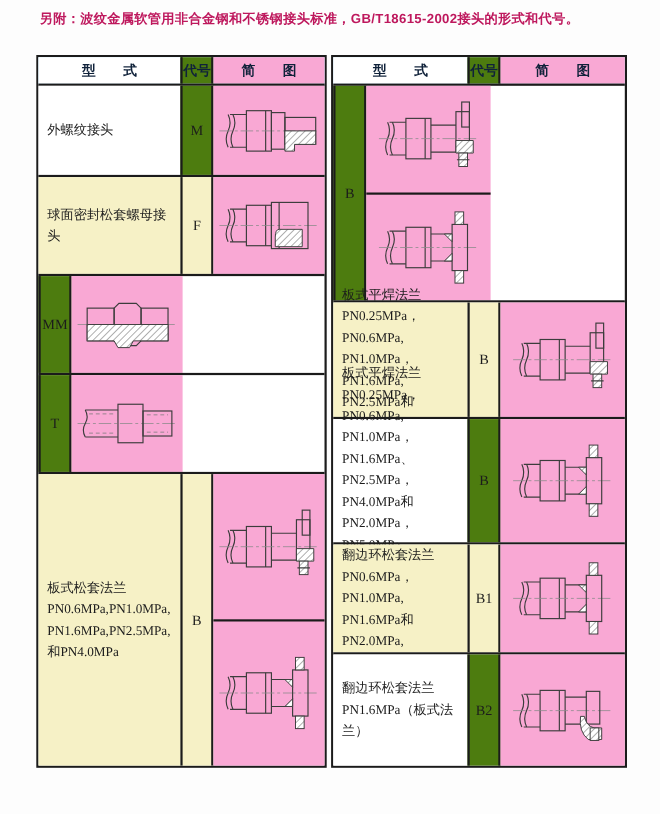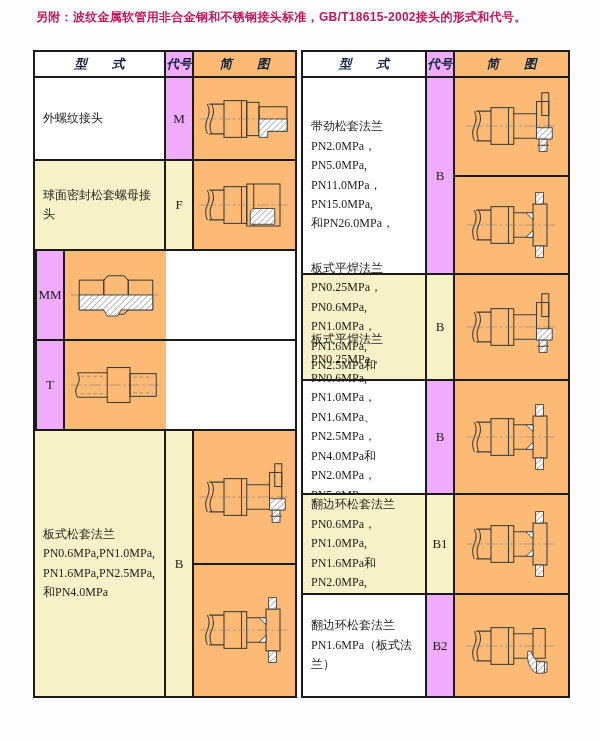--- a/index.html
+++ b/index.html
@@ -9,31 +9,31 @@
   .title{position:absolute;left:36px;top:9px;font-size:12px;font-weight:bold;color:#be185d;
          letter-spacing:0.3px;white-space:nowrap;}
   .tbl{position:absolute;top:50px;height:648px;border:2px solid #1b1b1b;box-sizing:border-box;
        display:flex;flex-direction:column;background:#fff;}
   .tbl.left{left:33px;width:264px;}
   .tbl.right{left:301px;width:269px;}
   .row{display:flex;border-top:2px solid #1b1b1b;box-sizing:border-box;min-height:0;flex:0 0 auto;}
   .row:first-child{border-top:none;}
   .row.fill{flex:1 1 auto;}
   .row.hl .ct,.row.hl .cc{background:#f6f1c6;}
-  .hdr{background:#aedaf2;flex:0 0 24px;font-style:italic;}
+  .hdr{background:#aedaf2;flex:0 0 24px;}
   .hdr .ct,.hdr .cc,.hdr .cd{display:flex;align-items:center;justify-content:center;
        font-weight:bold;font-size:12.5px;color:#10223a;padding:0;}
   .ct{flex:1 1 auto;min-width:0;padding:4px 6px 4px 8px;display:flex;align-items:center;
       box-sizing:border-box;background:#fff;}
   .ct .txt{font-size:12px;line-height:1.62;white-space:pre-line;
       font-family:"Liberation Serif","Liberation Sans",serif;color:#1c1c1c;}
   .cc{flex:0 0 30px;border-left:2px solid #1b1b1b;border-right:2px solid #1b1b1b;
-      display:flex;align-items:center;justify-content:center;background:#f0abfc;
+      display:flex;align-items:center;justify-content:center;background:#4d7c0f;
       font-family:"Liberation Serif",serif;font-size:13px;color:#1c1c1c;box-sizing:border-box;}
-  .cd{display:flex;flex-direction:column;background:#fdba74;box-sizing:border-box;}
+  .cd{display:flex;flex-direction:column;background:#f9a8d4;box-sizing:border-box;}
   .tbl.left .cd{flex:0 0 101px;}
   .tbl.right .cd{flex:0 0 113px;}
   .dia-half{flex:1 1 0;display:flex;align-items:center;justify-content:center;min-height:0;}
   .dia-half + .dia-half{border-top:2px solid #1b1b1b;}
   svg.dia{width:98px;height:78px;display:block;}
   .ln{fill:none;stroke:#3c3c3c;stroke-width:1.2;}
   .cl{stroke:#8a8a8a;stroke-width:0.8;stroke-dasharray:13 3 3 3;}
   .dl{stroke:#7a7a7a;stroke-width:0.8;stroke-dasharray:4 3;}
   .ht{fill:url(#hat);stroke:#3c3c3c;stroke-width:1;}
 </style>
@@ -212,26 +212,20 @@
   </div>
 
   <div class="tbl right">
     <div class="row hdr">
       <div class="ct">型　　式</div>
       <div class="cc">代号</div>
       <div class="cd">简　　图</div>
     </div>
 
     <div class="row" style="flex-basis:197px">
-      <div class="ct">
-          <div class="txt">带劲松套法兰
-PN2.0MPa，PN5.0MPa,
-PN11.0MPa，PN15.0MPa,
-和PN26.0MPa，</div>
-        </div>
       <div class="cc">B</div>
       <div class="cd">
         <div class="dia-half">
           <svg class="dia" viewBox="0 0 112 84">
               <use href="#sym-fla"></use>
             </svg>
         </div>
         <div class="dia-half">
           <svg class="dia" viewBox="0 0 112 84">
               <use href="#sym-flb"></use>

